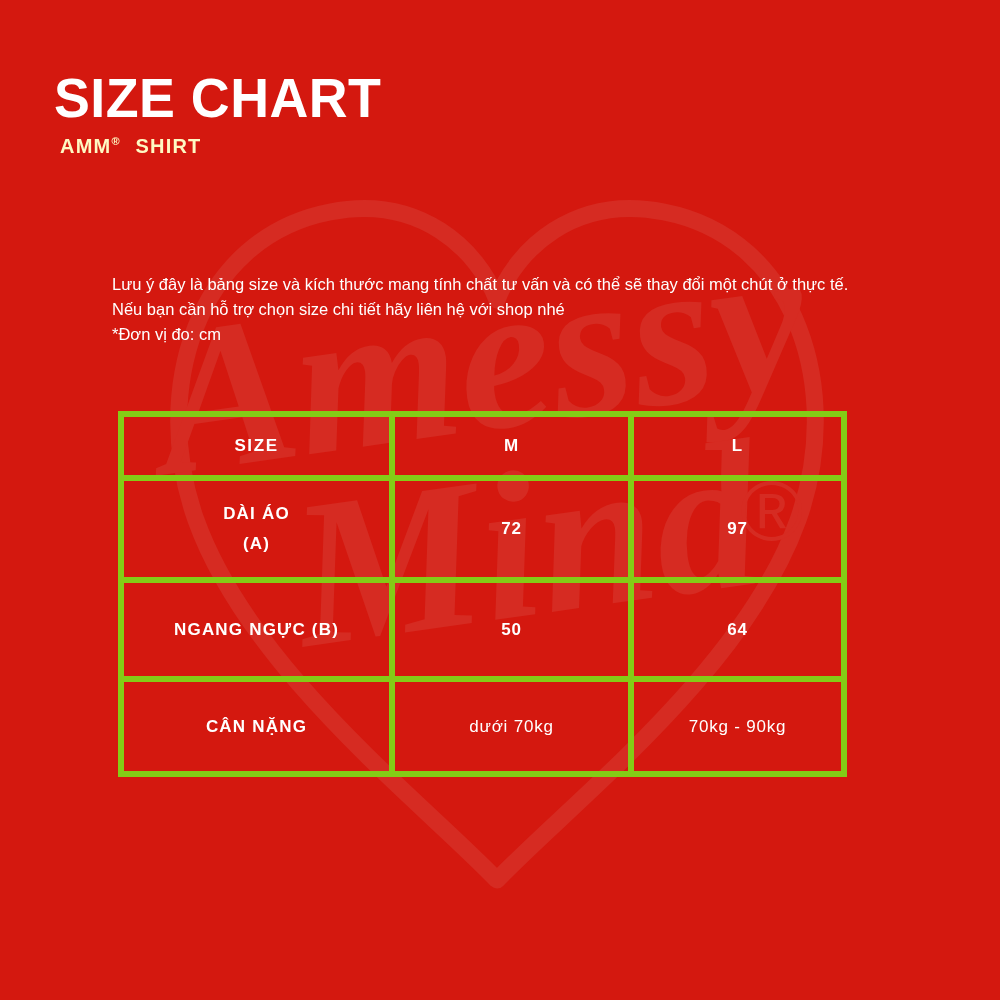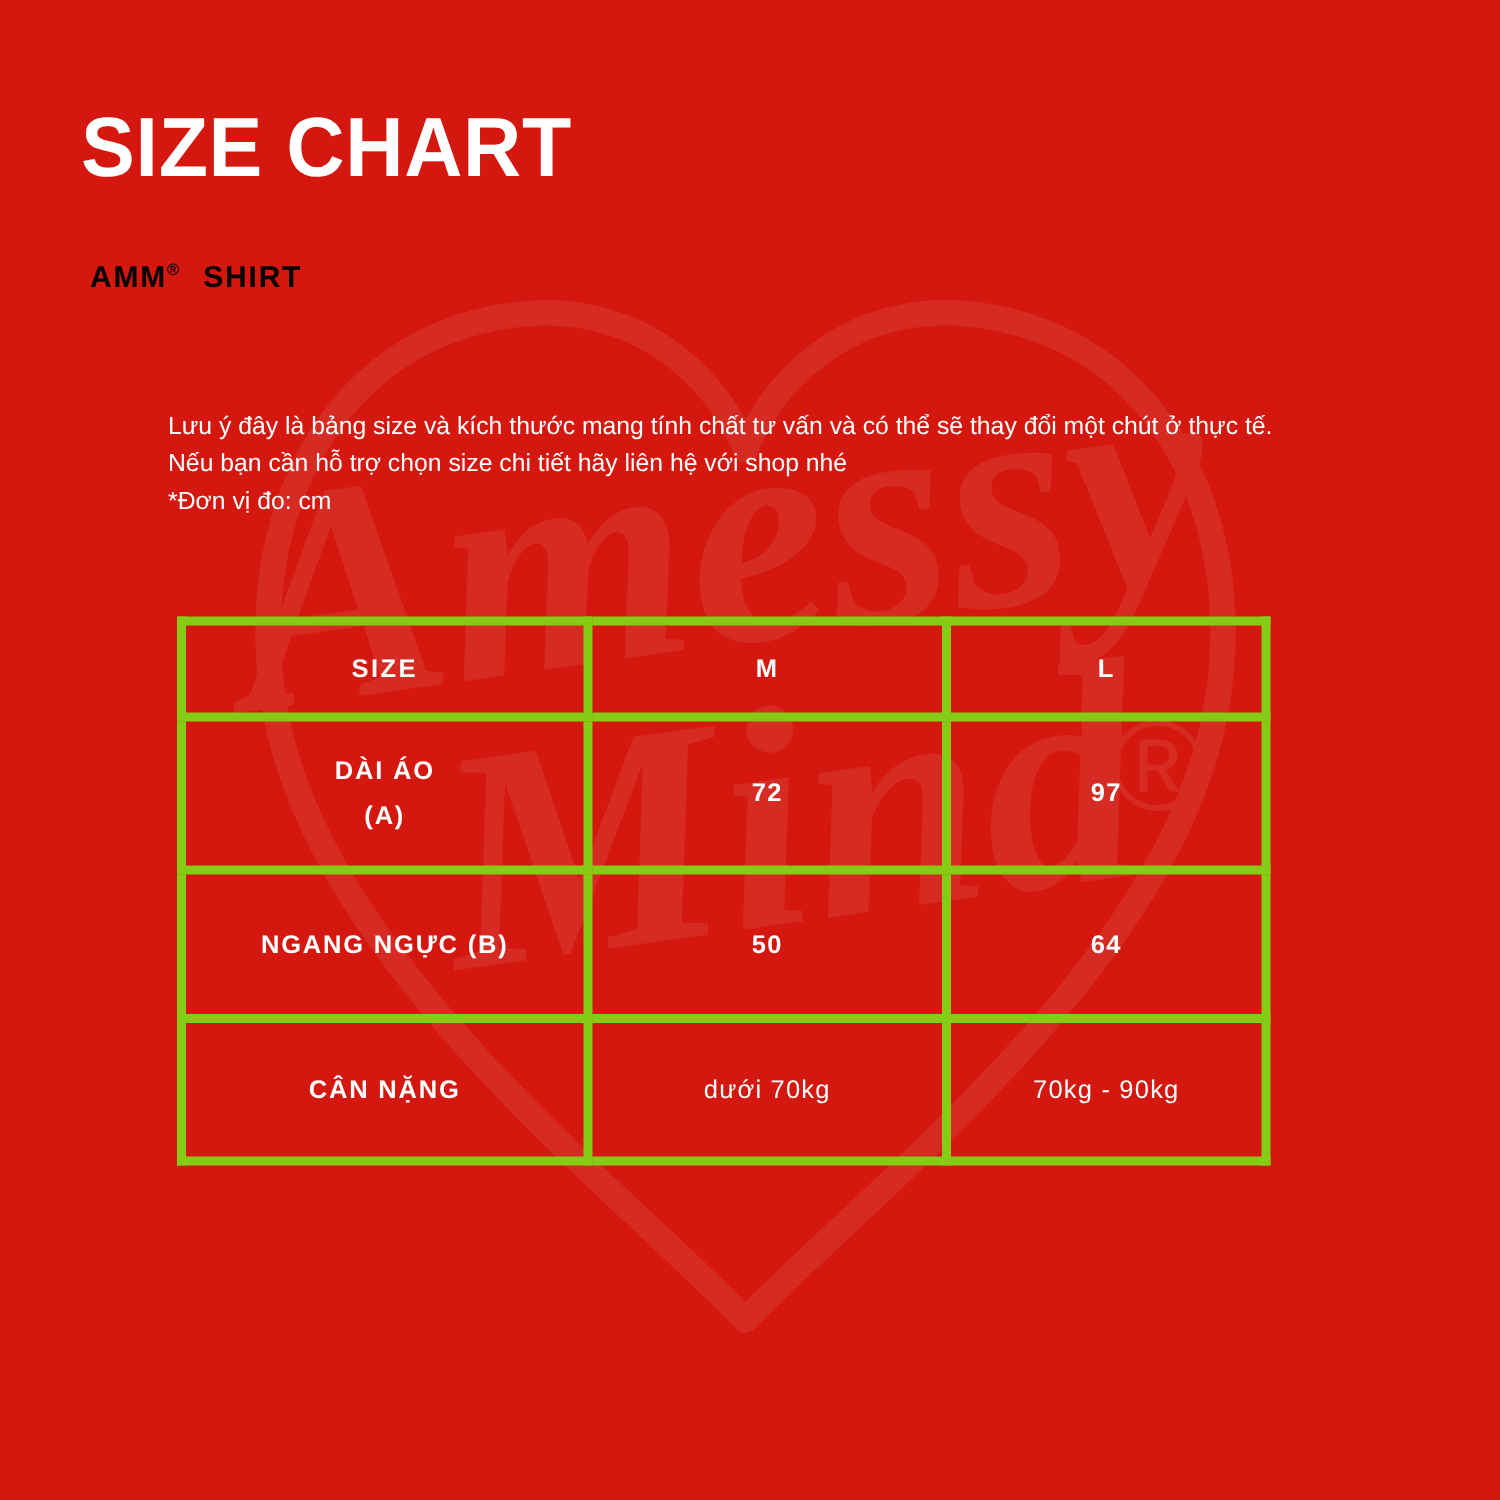--- a/index.html
+++ b/index.html
@@ -48,27 +48,26 @@
     font-family: "Liberation Sans", sans-serif;
     transform: scaleX(0.96);
     transform-origin: left top;
     white-space: nowrap;
   }
 
   #subtitle-row {
     position: absolute;
     left: 60px;
     top: 136px;
-    color: #000000;
+    color: #fef9c3;
     font-size: 20px;
     font-weight: 700;
     letter-spacing: 1.2px;
     line-height: 1;
     white-space: nowrap;
-    margin-top: 39px;
   }
   #subtitle-row .reg {
     font-size: 11px;
     vertical-align: super;
     letter-spacing: 0;
   }
   #subtitle-row .gap {
     display: inline-block;
     width: 16px;
   }

